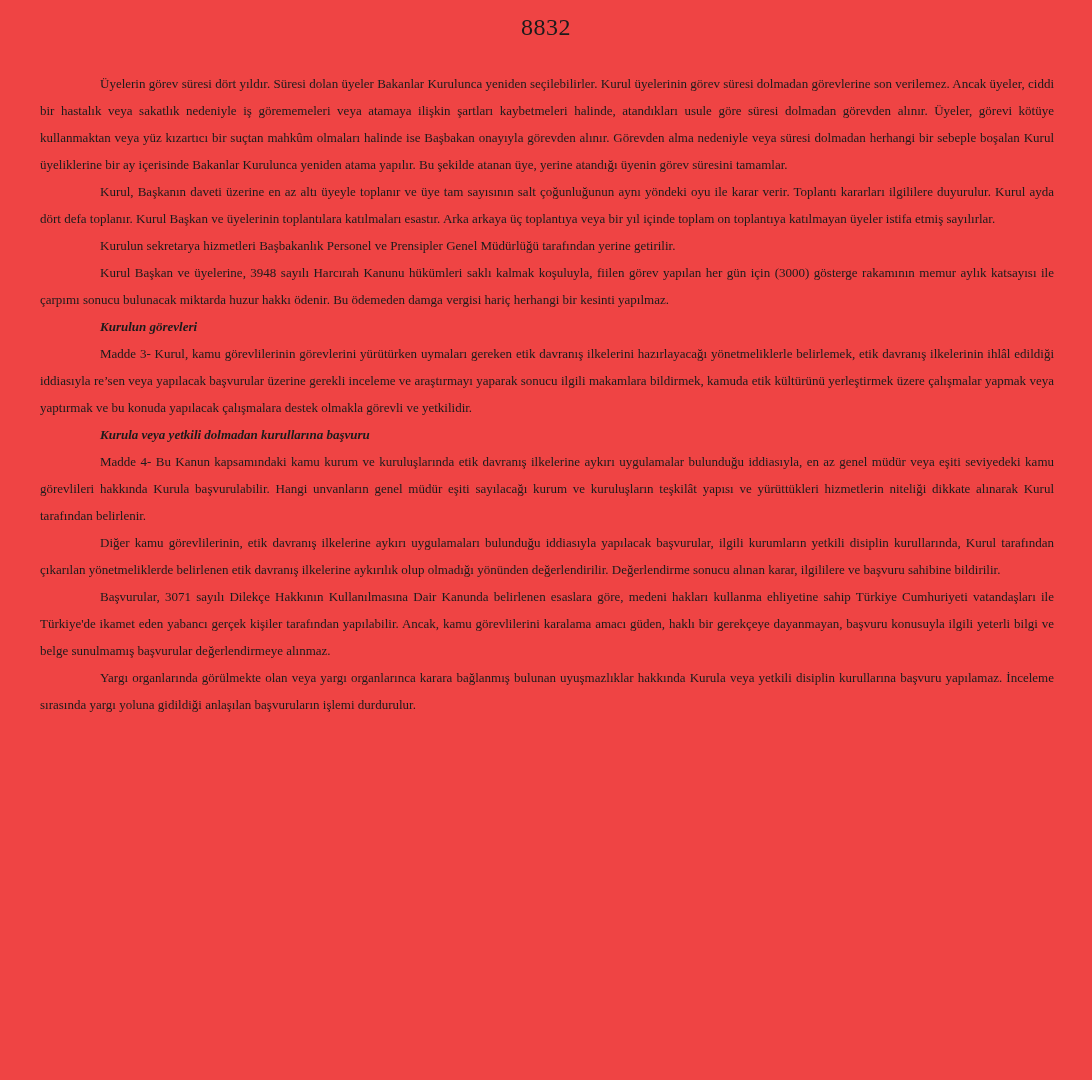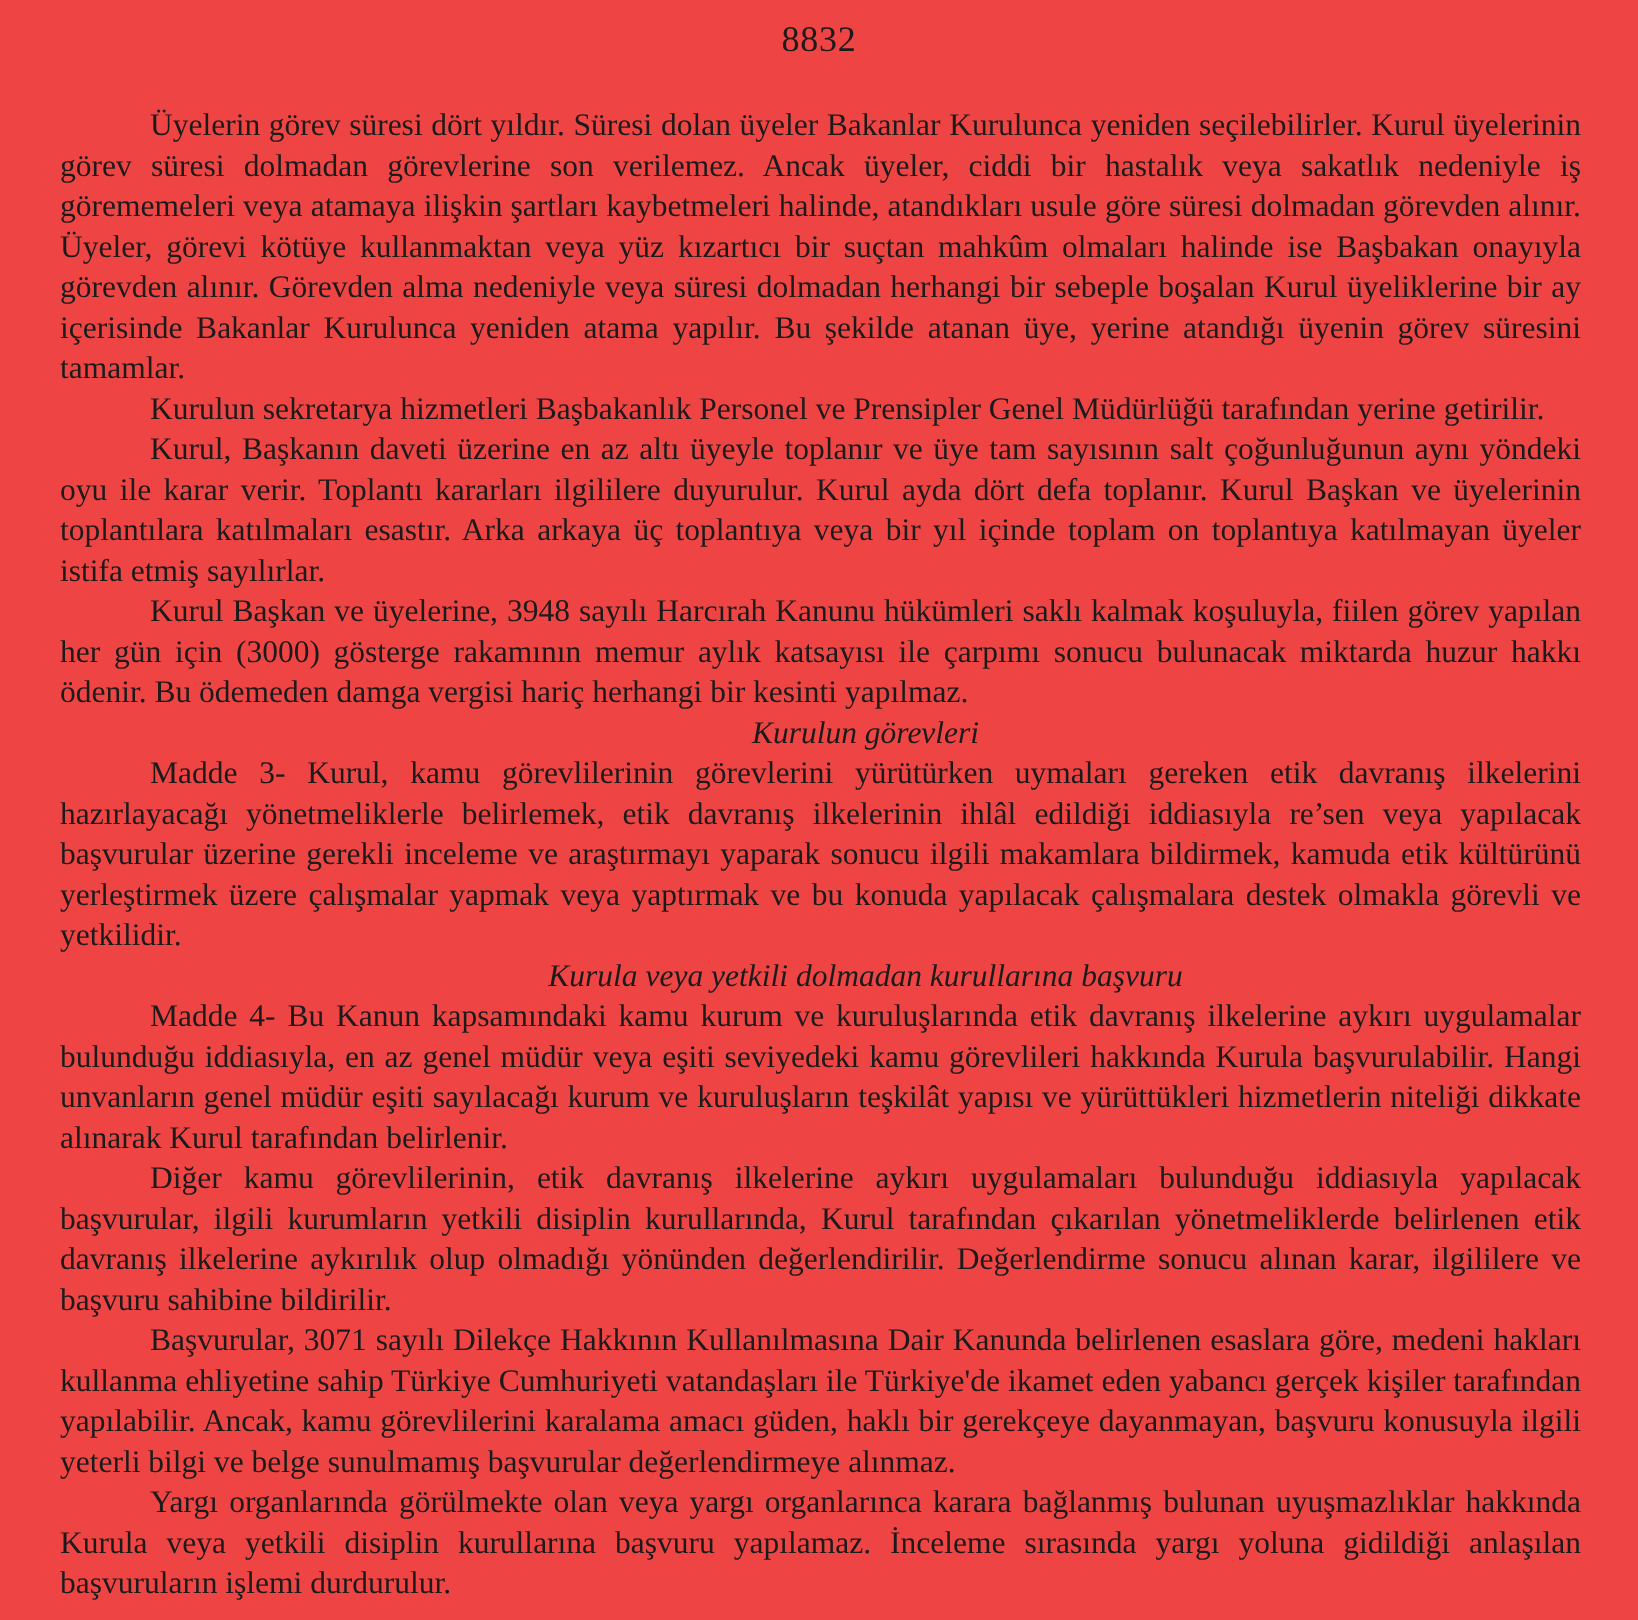--- a/index.html
+++ b/index.html
@@ -20,48 +20,49 @@
   }
   .page-number {
     padding-top: 14px;
     text-align: center;
     font-size: 24px;
     letter-spacing: 0.5px;
     color: #1b1b1b;
   }
   .doc-body {
     margin: 29px 38px 0 40px;
-    font-size: 21px;
+    font-size: 13px;
     line-height: 27px;
     text-align: justify;
     text-justify: inter-word;
     color: #1b1b1b;
   }
   .para {
     margin: 0;
     padding: 0;
     text-indent: 60px;
   }
   .para.heading-italic {
     font-style: italic;
-    text-align: center;
+    text-align: left;
+    font-weight: bold;
   }
   .para b.article-no {
     font-weight: normal;
   }
 </style>
 </head>
 <body>
 
 <div class="page">
   <div class="page-number">8832</div>
   <div class="doc-body">
       <p class="para">Üyelerin görev süresi dört yıldır. Süresi dolan üyeler Bakanlar Kurulunca yeniden seçilebilirler. Kurul üyelerinin görev süresi dolmadan görevlerine son verilemez. Ancak üyeler, ciddi bir hastalık veya sakatlık nedeniyle iş görememeleri veya atamaya ilişkin şartları kaybetmeleri halinde, atandıkları usule göre süresi dolmadan görevden alınır. Üyeler, görevi kötüye kullanmaktan veya yüz kızartıcı bir suçtan mahkûm olmaları halinde ise Başbakan onayıyla görevden alınır. Görevden alma nedeniyle veya süresi dolmadan herhangi bir sebeple boşalan Kurul üyeliklerine bir ay içerisinde Bakanlar Kurulunca yeniden atama yapılır. Bu şekilde atanan üye, yerine atandığı üyenin görev süresini tamamlar.</p>
+      <p class="para">Kurul, Başkanın daveti üzerine en az altı üyeyle toplanır ve üye tam sayısının salt çoğunluğunun aynı yöndeki oyu ile karar verir. Toplantı kararları ilgililere duyurulur. Kurul ayda dört defa toplanır. Kurul Başkan ve üyelerinin toplantılara katılmaları esastır. Arka arkaya üç toplantıya veya bir yıl içinde toplam on toplantıya katılmayan üyeler istifa etmiş sayılırlar.</p>
       <p class="para">Kurulun sekretarya hizmetleri Başbakanlık Personel ve Prensipler Genel Müdürlüğü tarafından yerine getirilir.</p>
-      <p class="para">Kurul, Başkanın daveti üzerine en az altı üyeyle toplanır ve üye tam sayısının salt çoğunluğunun aynı yöndeki oyu ile karar verir. Toplantı kararları ilgililere duyurulur. Kurul ayda dört defa toplanır. Kurul Başkan ve üyelerinin toplantılara katılmaları esastır. Arka arkaya üç toplantıya veya bir yıl içinde toplam on toplantıya katılmayan üyeler istifa etmiş sayılırlar.</p>
       <p class="para">Kurul Başkan ve üyelerine, 3948 sayılı Harcırah Kanunu hükümleri saklı kalmak koşuluyla, fiilen görev yapılan her gün için (3000) gösterge rakamının memur aylık katsayısı ile çarpımı sonucu bulunacak miktarda huzur hakkı ödenir. Bu ödemeden damga vergisi hariç herhangi bir kesinti yapılmaz.</p>
       <p class="para heading-italic">Kurulun görevleri</p>
       <p class="para"><b class="article-no">Madde 3-</b> Kurul, kamu görevlilerinin görevlerini yürütürken uymaları gereken etik davranış ilkelerini hazırlayacağı yönetmeliklerle belirlemek, etik davranış ilkelerinin ihlâl edildiği iddiasıyla re’sen veya yapılacak başvurular üzerine gerekli inceleme ve araştırmayı yaparak sonucu ilgili makamlara bildirmek, kamuda etik kültürünü yerleştirmek üzere çalışmalar yapmak veya yaptırmak ve bu konuda yapılacak çalışmalara destek olmakla görevli ve yetkilidir.</p>
       <p class="para heading-italic">Kurula veya yetkili dolmadan kurullarına başvuru</p>
       <p class="para"><b class="article-no">Madde 4-</b> Bu Kanun kapsamındaki kamu kurum ve kuruluşlarında etik davranış ilkelerine aykırı uygulamalar bulunduğu iddiasıyla, en az genel müdür veya eşiti seviyedeki kamu görevlileri hakkında Kurula başvurulabilir. Hangi unvanların genel müdür eşiti sayılacağı kurum ve kuruluşların teşkilât yapısı ve yürüttükleri hizmetlerin niteliği dikkate alınarak Kurul tarafından belirlenir.</p>
       <p class="para">Diğer kamu görevlilerinin, etik davranış ilkelerine aykırı uygulamaları bulunduğu iddiasıyla yapılacak başvurular, ilgili kurumların yetkili disiplin kurullarında, Kurul tarafından çıkarılan yönetmeliklerde belirlenen etik davranış ilkelerine aykırılık olup olmadığı yönünden değerlendirilir. Değerlendirme sonucu alınan karar, ilgililere ve başvuru sahibine bildirilir.</p>
       <p class="para">Başvurular, 3071 sayılı Dilekçe Hakkının Kullanılmasına Dair Kanunda belirlenen esaslara göre, medeni hakları kullanma ehliyetine sahip Türkiye Cumhuriyeti vatandaşları ile Türkiye'de ikamet eden yabancı gerçek kişiler tarafından yapılabilir. Ancak, kamu görevlilerini karalama amacı güden, haklı bir gerekçeye dayanmayan, başvuru konusuyla ilgili yeterli bilgi ve belge sunulmamış başvurular değerlendirmeye alınmaz.</p>
       <p class="para">Yargı organlarında görülmekte olan veya yargı organlarınca karara bağlanmış bulunan uyuşmazlıklar hakkında Kurula veya yetkili disiplin kurullarına başvuru yapılamaz. İnceleme sırasında yargı yoluna gidildiği anlaşılan başvuruların işlemi durdurulur.</p>
     </div>
 </div>

